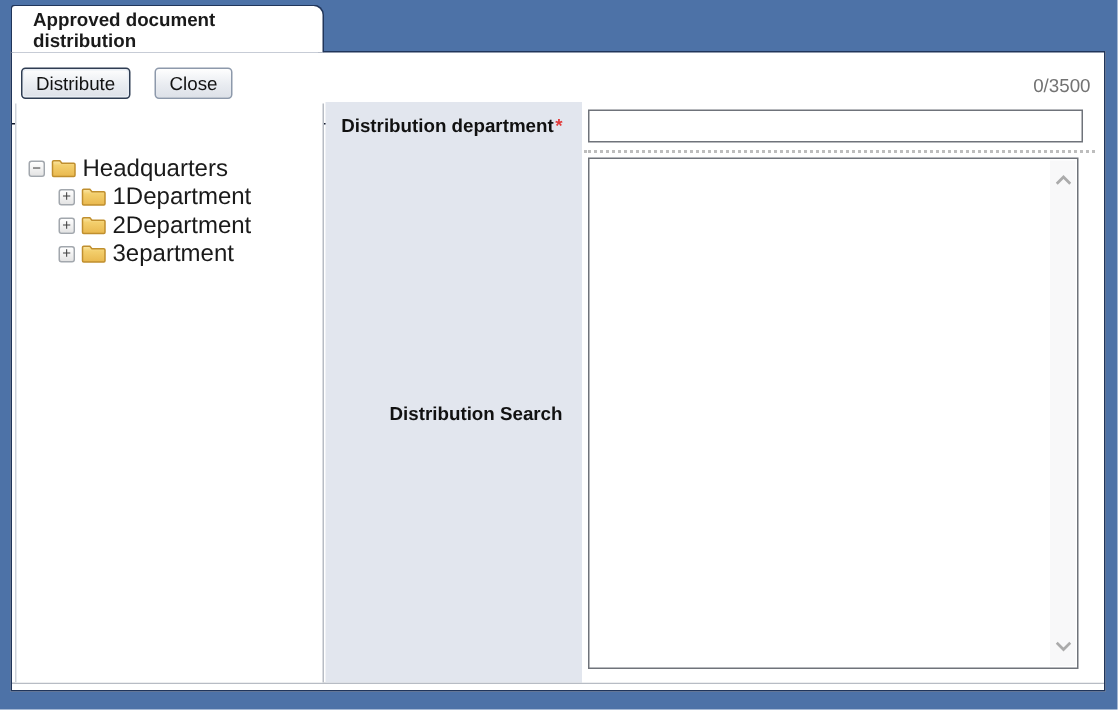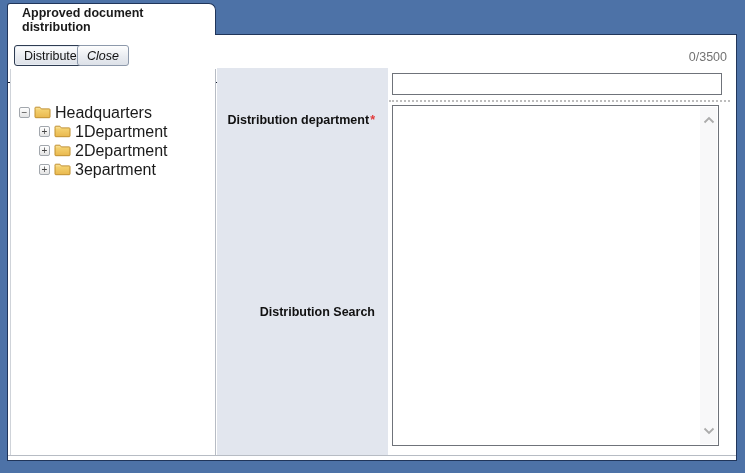--- a/index.html
+++ b/index.html
@@ -29,21 +29,21 @@
     border-bottom:1px solid #0f172a;
   }
   .btn {
     display:inline-block; height:21px; padding:0 9px;
     font-family:"Liberation Sans", sans-serif; font-size:12.5px; color:#111;
     background:linear-gradient(#fefefe,#e9ecf1 55%,#dde1e8);
     border:1px solid #8d99ab; border-radius:3px; cursor:pointer;
   }
   .btn-primary { border:1px solid #2e3c52; box-shadow:inset 0 0 0 1px #e8edf4; }
   .btn-distribute { position:absolute; left:6px; top:10px; }
-  .btn-close { position:absolute; left:69px; top:10px;font-style:italic; }
+  .btn-close { position:absolute; left:95px; top:10px; }
   .counter { position:absolute; right:9px; top:15px; font-size:12.5px; color:#737373; }
   
   .main { position:absolute; left:0; top:33px; right:0; bottom:4px; border-bottom:1px solid #b7bcc4; }
   
   .left-panel {
     position:absolute; left:2px; top:1px; bottom:0; width:206px;
     background:#fff; border-left:1px solid #cfd3d9; border-right:1px solid #b7bcc4;
   }
   .search-row { position:absolute; top:3px; left:3px; right:3px; height:23px; }
   .filter-select {
@@ -67,21 +67,21 @@
     width:11px; height:11px; flex:0 0 11px;
     border:1px solid #a2a7ad; border-radius:2px;
     background:linear-gradient(#ffffff,#e4e4e4);
     display:flex; align-items:center; justify-content:center;
     font-size:10px; line-height:9px; color:#444;
   }
   .folder { display:flex; align-items:center; }
   .tree-label { font-size:16px; white-space:nowrap; }
   
   .mid-panel { position:absolute; left:209px; top:0; bottom:0; width:171px; background:#e2e6ee; }
-  .field-label { position:absolute; left:0; right:13px; text-align:right; font-weight:bold; font-size:12.5px; color:#111; white-space:nowrap;margin-top:36px; }
+  .field-label { position:absolute; left:0; right:13px; text-align:right; font-weight:bold; font-size:12.5px; color:#111; white-space:nowrap; }
   .label-dept { top:9px; }
   .label-reason { top:201px; }
   .req { color:#e23b3b; margin-left:1px; font-weight:bold; }
   
   .right-panel { position:absolute; left:380px; top:0; right:0; bottom:0; background:#fff; }
   .dept-input {
     position:absolute; left:4px; top:5px; width:330px; height:22px;
     border:1px solid #6f737a; font-family:"Liberation Sans", sans-serif; font-size:12px; padding:0 4px;
   }
   .dotted-sep { position:absolute; top:32px; left:1px; right:6px; border-top:2px dotted #bdbdbd; }

